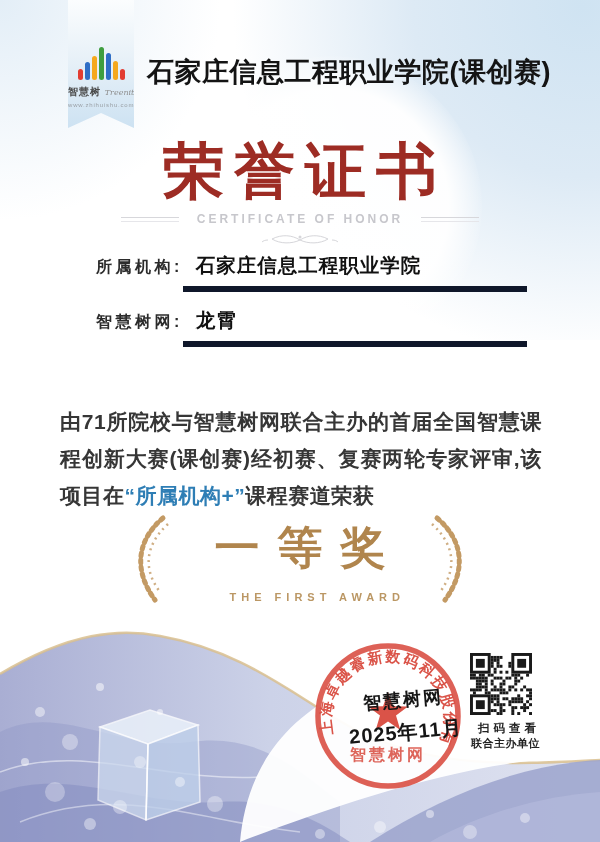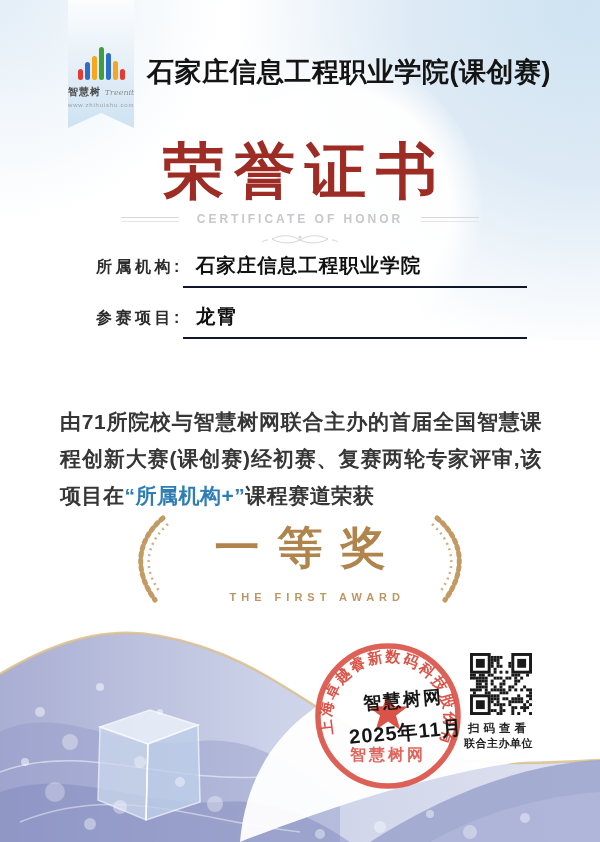--- a/index.html
+++ b/index.html
@@ -52,21 +52,21 @@
     font-size:61px; font-weight:900; color:#9d2c24; letter-spacing:10px; text-indent:10px;
   }
   .cert-sub { position:absolute; left:0; top:212px; width:600px; display:flex; align-items:center; justify-content:center; gap:18px; }
   .cert-sub .line { width:58px; height:5px; border-top:1px solid #d7d7db; border-bottom:1px solid #e6e6ea; }
   .cert-sub .txt { font-size:12px; color:#c7c7cc; letter-spacing:3px; font-weight:bold; }
   .flourish { position:absolute; left:260px; top:232px; width:80px; height:16px; }
   
   .fields { position:absolute; left:75px; top:252px; width:452px; }
   .field-row { display:flex; align-items:baseline; margin-bottom:15px; }
   .field-label { font-size:16px; font-weight:600; color:#2b2b2b; letter-spacing:3.5px; white-space:nowrap;margin-left:21px; }
-  .field-valuewrap { flex:1; border-bottom:2px solid #0f172a; padding:0 0 7px 13px; }
+  .field-valuewrap { flex:1; border-bottom:6px solid #0f172a; padding:0 0 7px 13px; }
   .field-value { font-size:19.5px; font-weight:800; color:#111; letter-spacing:1px; }
   
   .body-text {
     position:absolute; left:60px; top:403px; width:482px;
     font-size:21px; font-weight:700; color:#363636; line-height:37px;
     text-align:justify; letter-spacing:.5px;
   }
   .body-text .hl { color:#2e7eb5; }
   
   .award { position:absolute; left:0; top:512px; width:600px; display:flex; align-items:center; justify-content:center; gap:24px; }
@@ -74,21 +74,21 @@
   .laurel.right { transform:scaleX(-1); }
   .award-center { text-align:center; min-width:210px; }
   .award-cn { font-size:45px; font-weight:900; color:#b0854d; letter-spacing:18px; text-indent:18px; white-space:nowrap; }
   .award-en { margin-top:13px; font-size:11px; font-weight:600; color:#bb9764; letter-spacing:5px; text-indent:5px;text-align:right; }
   
   .seal { position:absolute; left:312px; top:640px; width:152px; height:152px; opacity:.93; z-index:3; }
   .issuer { position:absolute; left:332px; top:688px; width:145px; text-align:center; transform:rotate(-5deg); z-index:4; }
   .issuer-org { font-size:18px; font-weight:800; color:#161616; letter-spacing:2px; }
   .issuer-date { margin-top:7px; font-size:20px; font-weight:800; color:#161616; letter-spacing:1px; }
   .qr { position:absolute; left:470px; top:653px; width:62px; height:62px; background:#fff; z-index:3; }
-  .qr-caption { position:absolute; left:464px; top:721px; width:76px; text-align:left; z-index:3; }
+  .qr-caption { position:absolute; left:464px; top:721px; width:76px; text-align:right; z-index:3; }
   .qr-caption .l1 { font-size:11.5px; font-weight:700; color:#222; letter-spacing:4px; text-indent:4px; }
   .qr-caption .l2 { margin-top:0; font-size:11px; font-weight:700; color:#222; letter-spacing:.5px; }
 </style>
 </head>
 <body>
 
 <div class="page">
 
   <div class="bg-topleft"></div>
   <div class="bg-topright"></div>
@@ -173,21 +173,21 @@
         <path d="M72,8 C75,8 77,9 78,10"></path>
     </g>
   </svg>
 
   <div class="fields">
     <div class="field-row">
       <span class="field-label">所属机构:</span>
       <span class="field-valuewrap"><span class="field-value">石家庄信息工程职业学院</span></span>
     </div>
     <div class="field-row">
-      <span class="field-label">参赛项目:</span>
+      <span class="field-label">智慧树网:</span>
       <span class="field-valuewrap"><span class="field-value">龙霄</span></span>
     </div>
   </div>
 
   <p class="body-text"><span>由71所院校与智慧树网联合主办的首届全国智慧课程创新大赛(课创赛)经初赛、复赛两轮专家评审,该项目在</span><span class="hl">“所属机构+”</span><span>课程赛道荣获</span></p>
 
   <div class="award">
     <svg class="laurel" viewBox="0 0 46 96">
       <path d="M38,6 C12,28 8,58 30,88" fill="none" stroke="#c39a64" stroke-width="5" stroke-dasharray="3 4" stroke-linecap="round"></path>
       <path d="M43,12 C21,32 17,56 35,80" fill="none" stroke="#c39a64" stroke-width="2.5" stroke-dasharray="2 4" opacity=".8"></path>

